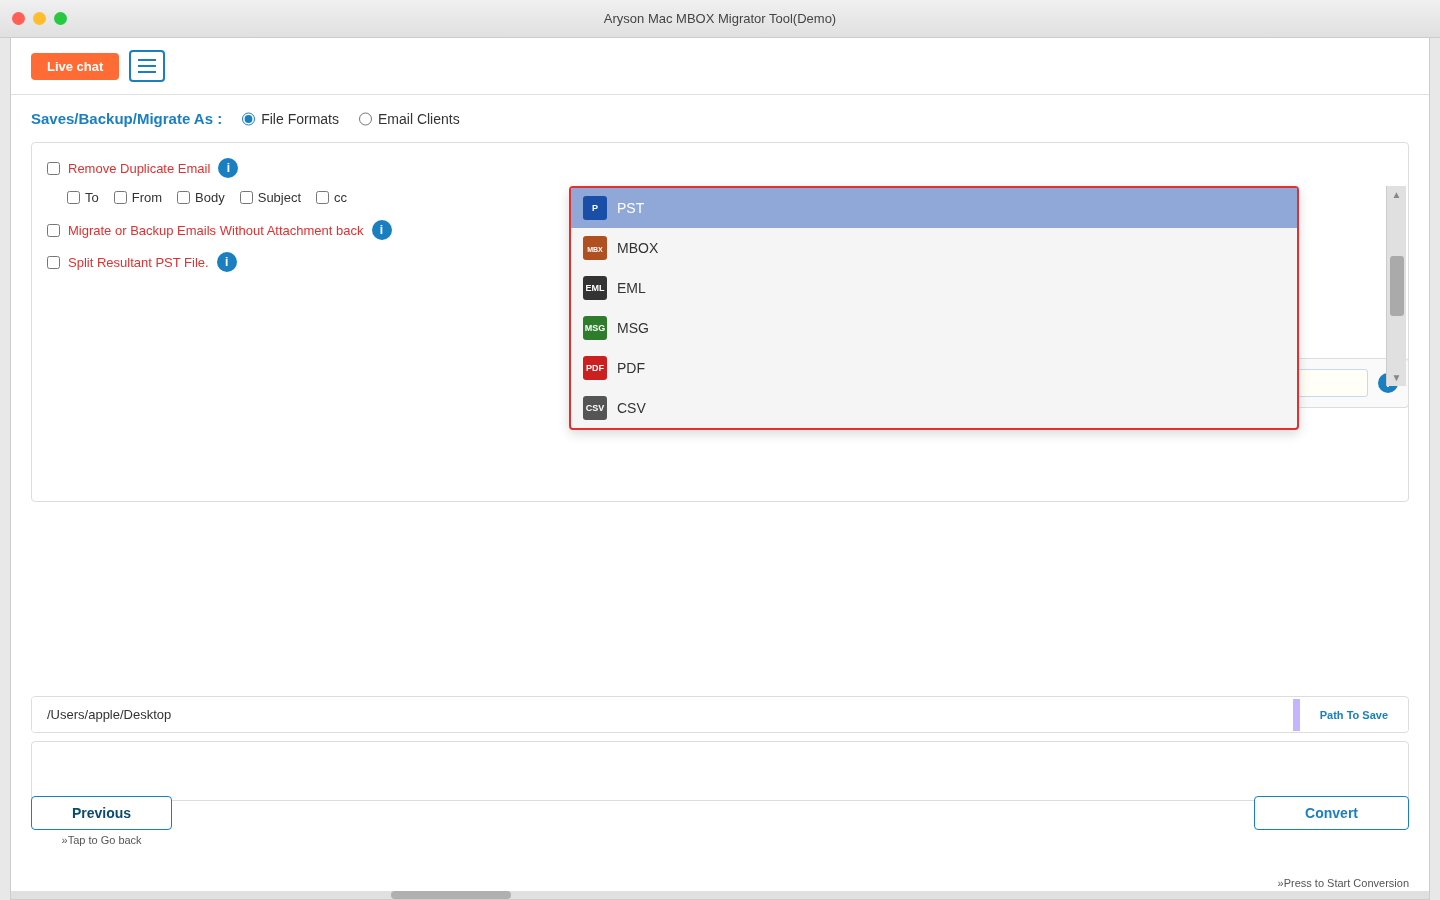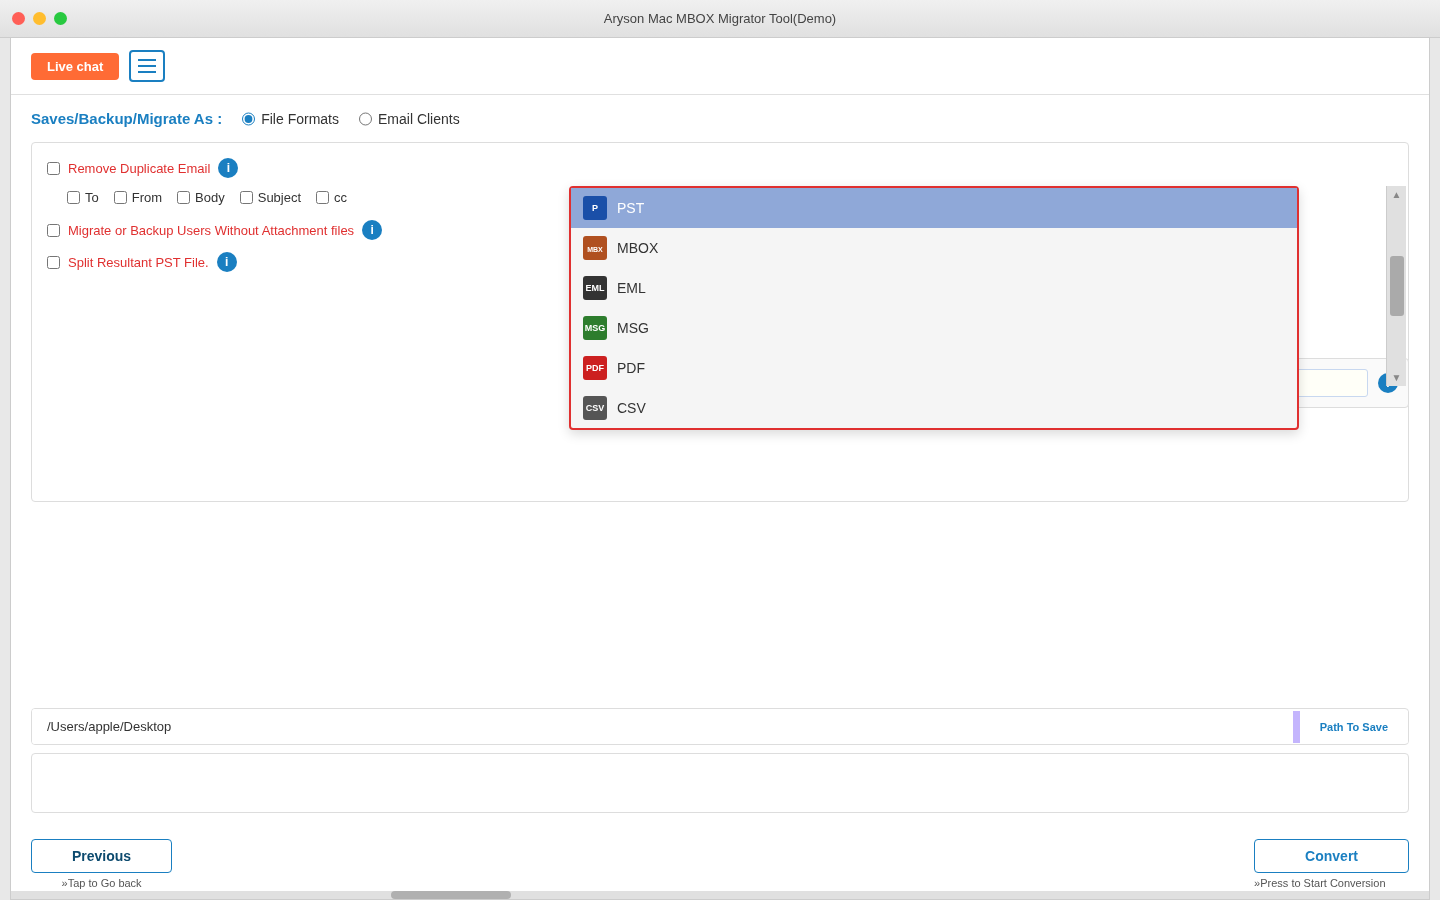--- a/index.html
+++ b/index.html
@@ -226,21 +226,21 @@
       border: 1px solid #c8d8f0;
       border-radius: 3px;
       background: #fffff8;
       padding: 0 6px;
       font-size: 13px;
     }
 
     
     .bottom-section {
       position: absolute;
-      bottom: 86px;
+      bottom: 98px;
       left: 0;
       right: 0;
       padding: 0 20px;
     }
     .path-row {
       display: flex;
       align-items: center;
       border: 1px solid #ddd;
       border-radius: 4px;
       overflow: hidden;
@@ -299,21 +299,22 @@
       cursor: pointer;
     }
     .prev-hint {
       font-size: 11px;
       color: #555;
       margin-top: 4px;
     }
     .convert-section {
       display: flex;
       flex-direction: column;
-      align-items: flex-start;
+      align-items: flex-end;
+      gap: 43px;
     }
     .convert-btn {
       border: 1px solid #1a7fc1;
       background: white;
       color: #1a7fc1;
       font-size: 14px;
       font-weight: 600;
       padding: 8px 50px;
       border-radius: 4px;
       cursor: pointer;
@@ -418,21 +419,21 @@
           <span>Subject</span>
         </div>
         <div class="filter-item">
           <input type="checkbox" style="">
           <span>cc</span>
         </div>
       </div>
 
       <div class="options-row">
         <input type="checkbox" style="">
-        <span class="option-label">Migrate or Backup Users Without Attachment files</span>
+        <span class="option-label">Migrate or Backup Emails Without Attachment back</span>
         <span class="info-circle">i</span>
       </div>
 
       <div class="options-row">
         <input type="checkbox" style="">
         <span class="option-label">Split Resultant PST File.</span>
         <span class="info-circle">i</span>
       </div>
 
     </div>

